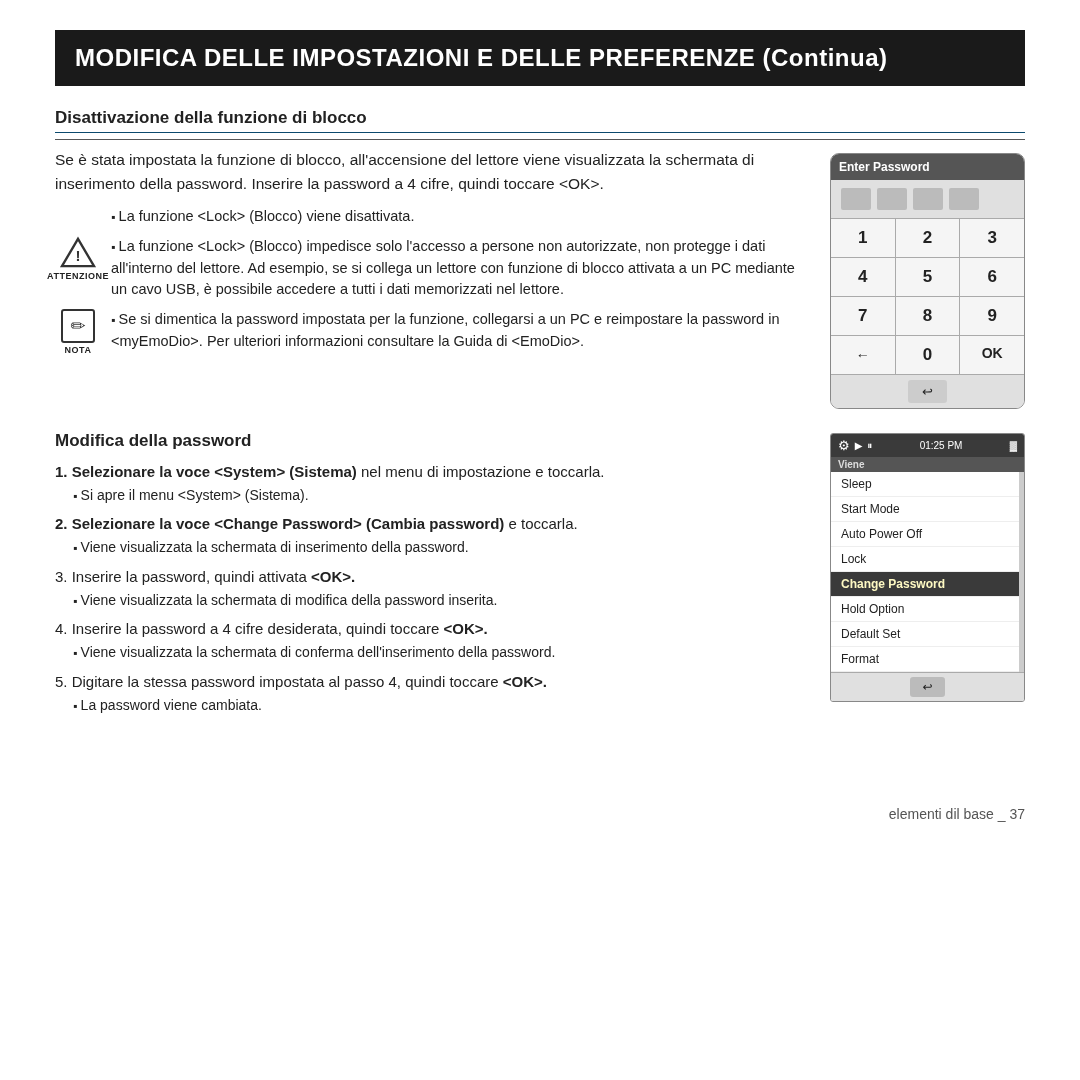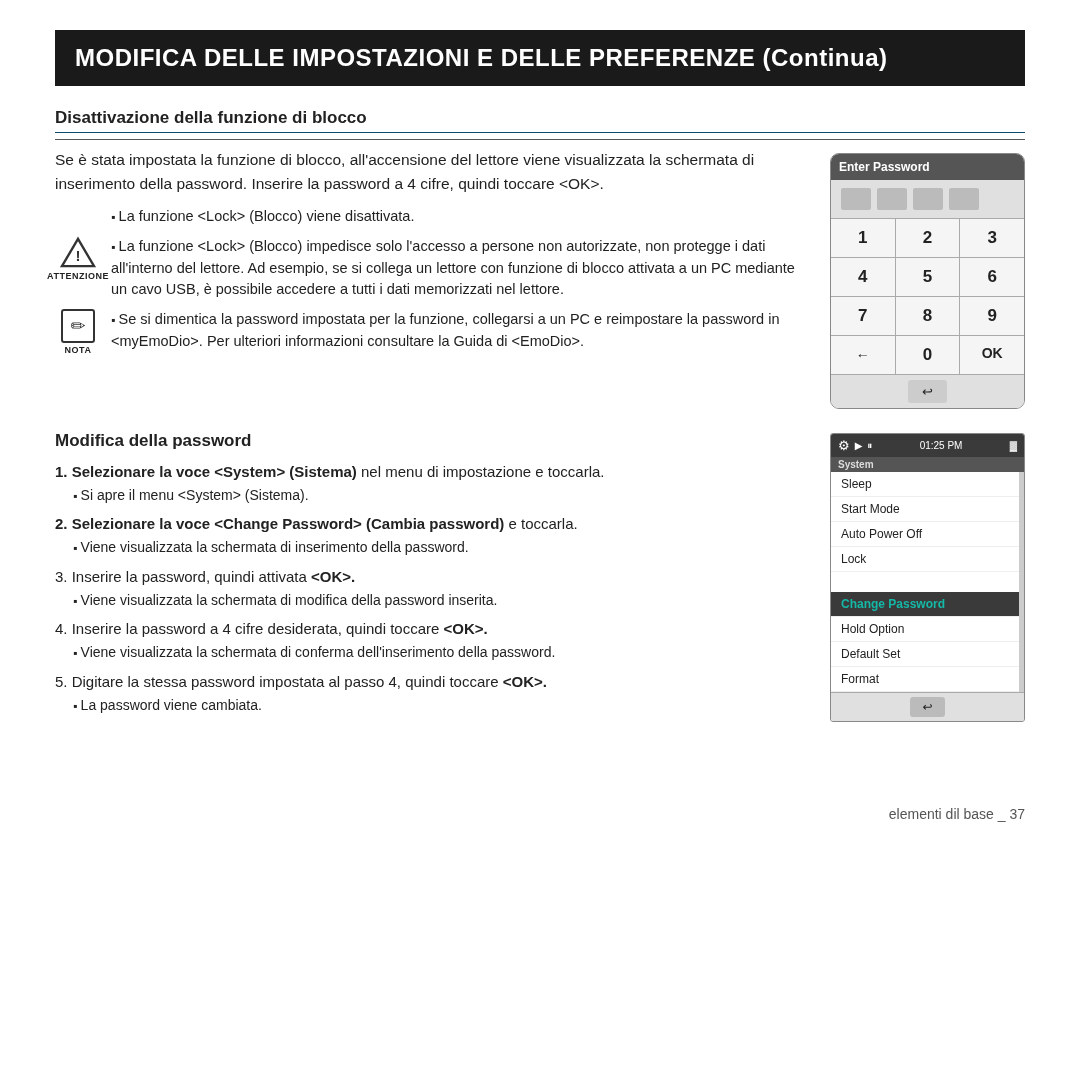--- a/index.html
+++ b/index.html
@@ -262,23 +262,22 @@
       font-size: 12px;
       color: #222;
       border-bottom: 1px solid #eee;
       display: flex;
       align-items: center;
       justify-content: space-between;
     }
 
     .sys-menu-item.active {
       background: #3a3a3a;
-      color: #14b8a6;
-      font-weight: bold;
-      margin-top: 20px;
+      color: #fef9c3;
+      font-weight: bold;
     }
 
     .sys-scrollbar {
       width: 5px;
       background: #ccc;
     }
 
     .sys-menu-row {
       display: flex;
     }
@@ -437,21 +436,21 @@
 
       <div class="sys-status-bar">
         <div class="sys-status-left">
           <span class="sys-gear">⚙</span>
           <span>▶</span>
           <span>⏸</span>
         </div>
         <span>01:25 PM</span>
         <span>▓</span>
       </div>
-      <div class="sys-title">System</div>
+      <div class="sys-title">Viene</div>
 
       <div class="sys-menu-row">
         <div class="sys-menu-items-col">
           <div class="sys-menu-item">Sleep</div>
           <div class="sys-menu-item">Start Mode</div>
           <div class="sys-menu-item">Auto Power Off</div>
           <div class="sys-menu-item">Lock</div>
           <div class="sys-menu-item active">Change Password</div>
           <div class="sys-menu-item">Hold Option</div>
           <div class="sys-menu-item">Default Set</div>

